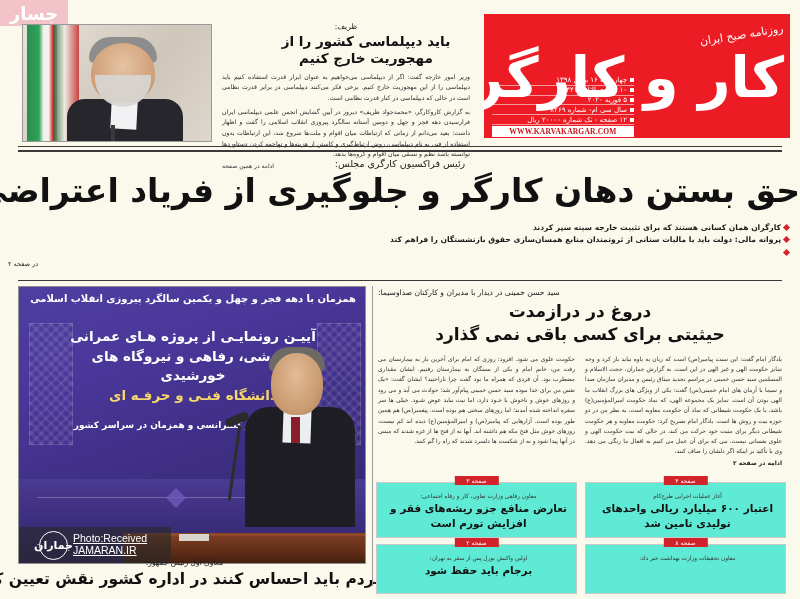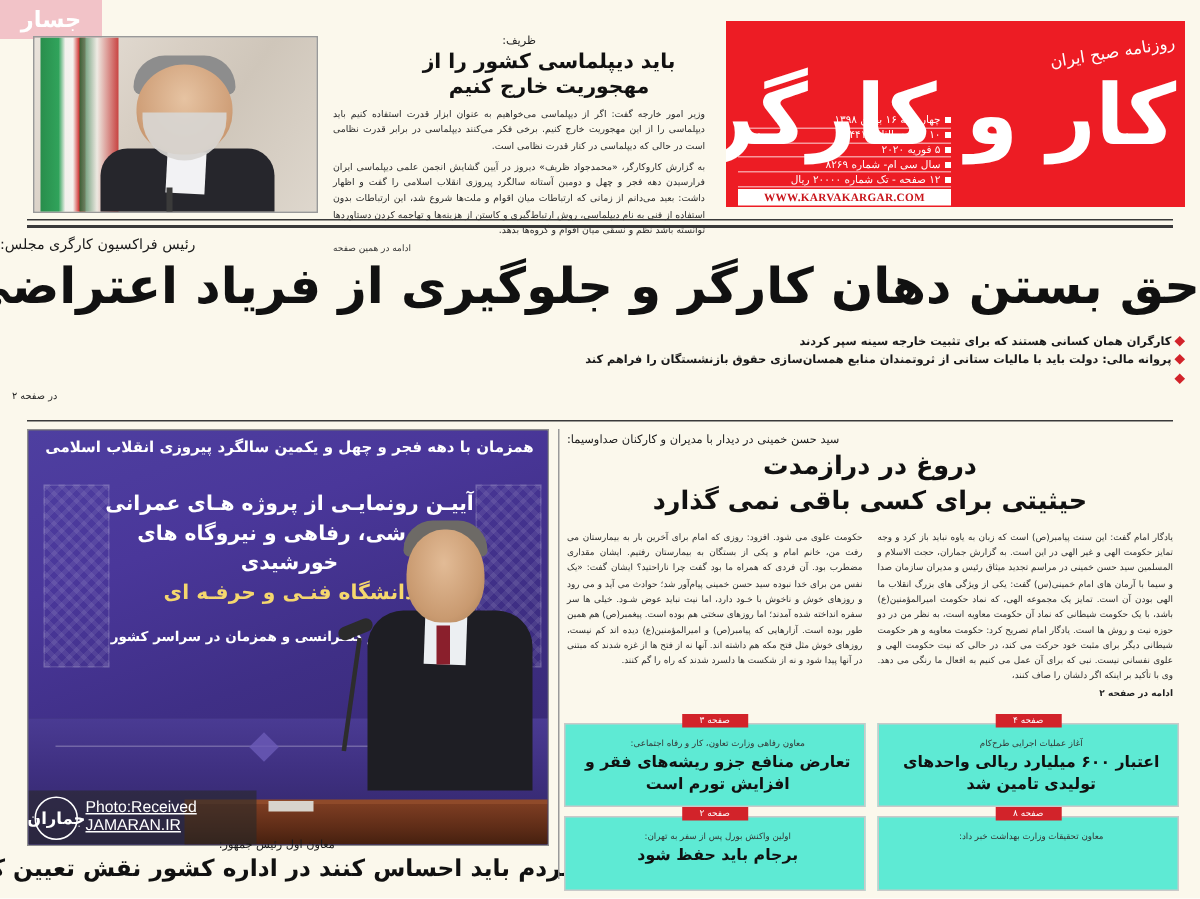--- a/index.html
+++ b/index.html
@@ -22,21 +22,21 @@
     position: absolute; top: 0; left: 0; width: 800px; height: 148px;
     background: #fbf8ec;
   }
 
   
   .corner-wm {
     position: absolute; top: 0; left: 0;
     width: 68px; height: 26px;
     background: #f2c3c8;
     display: flex; align-items: center; justify-content: center;
-    color: #ffffff; font-size: 15px; font-weight: bold;
+    color: #ffffff; font-size: 18px; font-weight: bold;
     letter-spacing: 1px;
     overflow: hidden;
   }
 
   
   .masthead {
     position: absolute; top: 14px; left: 484px;
     width: 306px; height: 124px;
     background: #ed1c24;
     overflow: hidden;
@@ -152,21 +152,21 @@
   }
   .rule.r1 { top: 146px; }
   .rule.r2 { top: 150px; border-top: 2px solid #3a3a3a; }
 
   
   .lead-block {
     position: absolute; top: 154px; left: 0; width: 800px; height: 124px;
   }
   .lead-kicker {
     position: absolute; top: 4px; left: 0; width: 800px;
-    text-align: left; font-size: 9.5px; color: #1a1a1a;
+    text-align: center; font-size: 9.5px; color: #1a1a1a;
   }
   .lead-title {
     position: absolute; top: 18px; left: 0; width: 800px;
     text-align: center;
     font-size: 33px; font-weight: bold; color: #111;
     line-height: 1.18;
     white-space: nowrap;
   }
   .lead-bullets {
     position: absolute; top: 68px; left: 0; width: 792px;
@@ -276,21 +276,21 @@
   .mic-head {
     position: absolute; left: 206px; top: 128px; width: 24px; height: 9px;
     background: #2b2b2b; border-radius: 5px; transform: rotate(-22deg);
   }
 
   .photo-wm {
     position: absolute; left: 0; bottom: 0;
     width: 152px; height: 36px;
     background: rgba(40,40,40,0.62);
     display: flex; align-items: center; gap: 5px;
-    padding-left: 4px;
+    padding-left: 20px;
     direction: ltr;
   }
   .wm-circle {
     width: 29px; height: 29px; border-radius: 50%;
     border: 1.6px solid #ffffff;
     display: flex; align-items: center; justify-content: center;
     color: #ffffff; font-size: 11px; font-weight: bold;
     flex: 0 0 auto;
   }
   .wm-text { color: #ffffff; font-size: 10.5px; line-height: 1.12;

